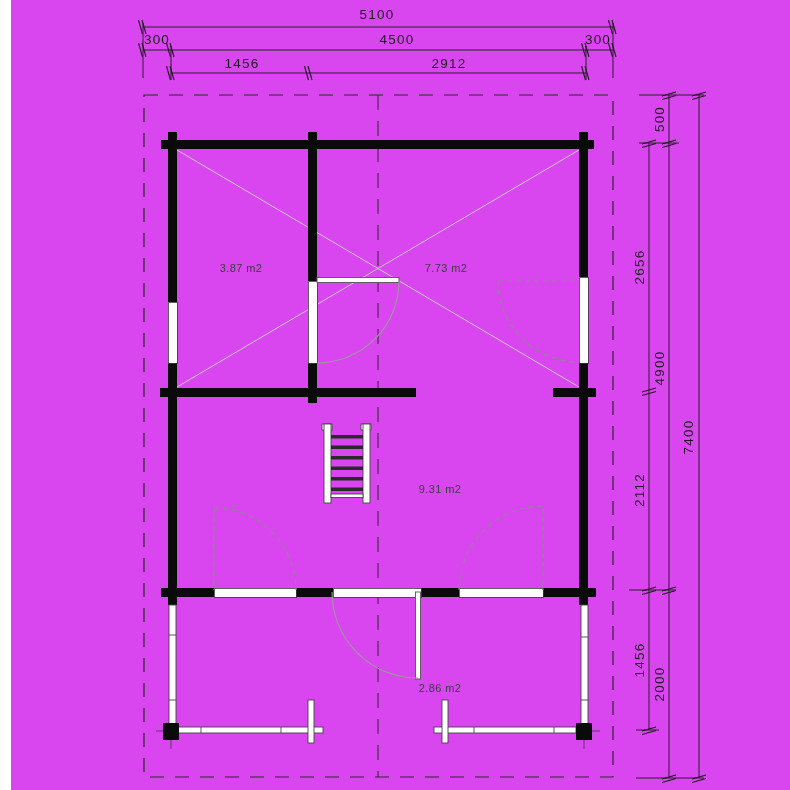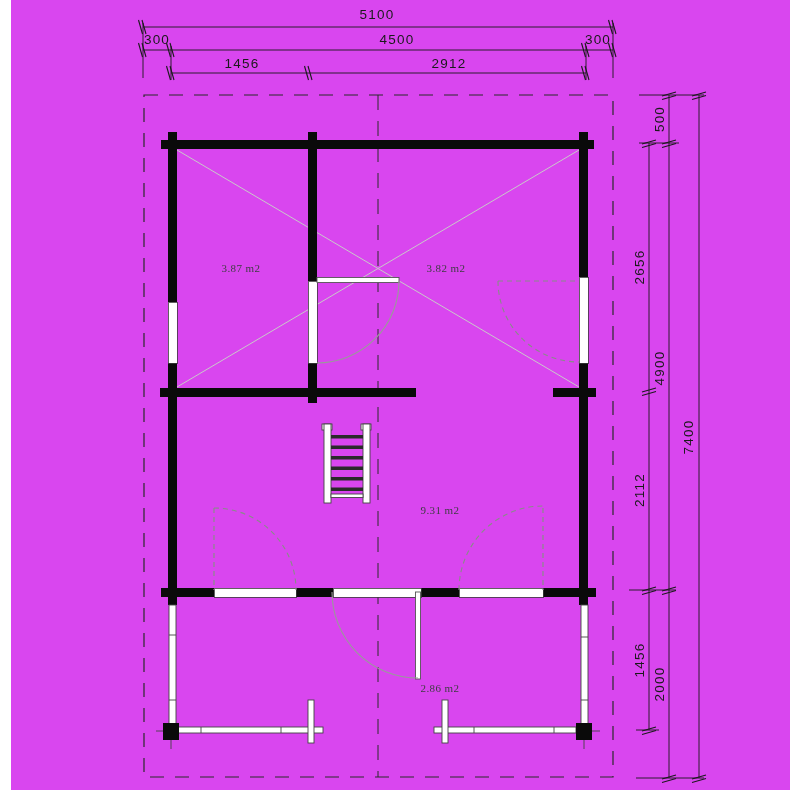--- a/index.html
+++ b/index.html
@@ -20,21 +20,21 @@
   .dline{stroke:#8a8a8a;stroke-width:1.2;fill:none;stroke-dasharray:5 4;}
   .leaf{fill:#ffffff;stroke:#555;stroke-width:.9;}
   .thin{fill:#ffffff;stroke:#444;stroke-width:.9;}
   .thinl{stroke:#444;stroke-width:.9;fill:none;}
   .rung{fill:#2a2a2a;stroke:none;}
 
   
   .lbl{position:absolute;transform:translate(-50%,-50%);font-size:13.5px;letter-spacing:1.2px;
        color:#1a1a1a;white-space:nowrap;line-height:1;}
   .lbl.rot{transform:translate(-50%,-50%) rotate(-90deg);}
-  .area{position:absolute;transform:translate(-50%,-50%);font-family:Liberation Serif, serif;
+  .area{position:absolute;transform:translate(-50%,-50%);font-family:Liberation Sans, sans-serif;
         font-size:11px;letter-spacing:.4px;color:#3d3d42;white-space:nowrap;line-height:1;}
 </style>
 </head>
 <body>
 
 <div class="canvas">
 
 <svg width="790" height="790" viewBox="0 0 790 790">
   <defs>
     <g id="tk">
@@ -182,17 +182,17 @@
 
 <div class="lbl rot" style="left:649px;top:119px;">500</div>
 <div class="lbl rot" style="left:629px;top:267px;">2656</div>
 <div class="lbl rot" style="left:649px;top:368px;">4900</div>
 <div class="lbl rot" style="left:629px;top:490px;">2112</div>
 <div class="lbl rot" style="left:629px;top:660px;">1456</div>
 <div class="lbl rot" style="left:649px;top:684px;">2000</div>
 <div class="lbl rot" style="left:678px;top:437px;">7400</div>
 
 <div class="area" style="left:230px;top:268px;">3.87 m2</div>
-<div class="area" style="left:435px;top:268px;">3.82 m2</div>
-<div class="area" style="left:429px;top:510px;">9.31 m2</div>
+<div class="area" style="left:435px;top:268px;">7.73 m2</div>
+<div class="area" style="left:429px;top:489px;">9.31 m2</div>
 <div class="area" style="left:429px;top:688px;">2.86 m2</div>
 
 </div>
 
 </body></html>

